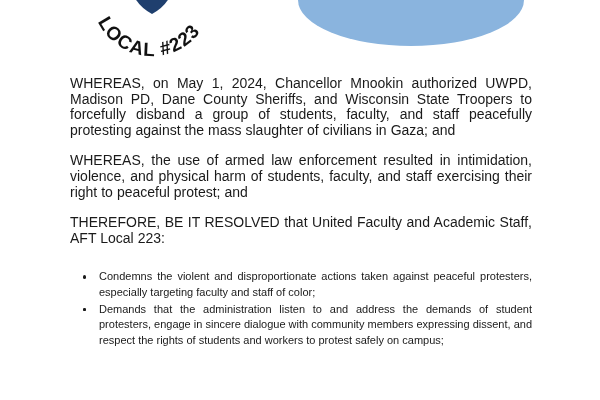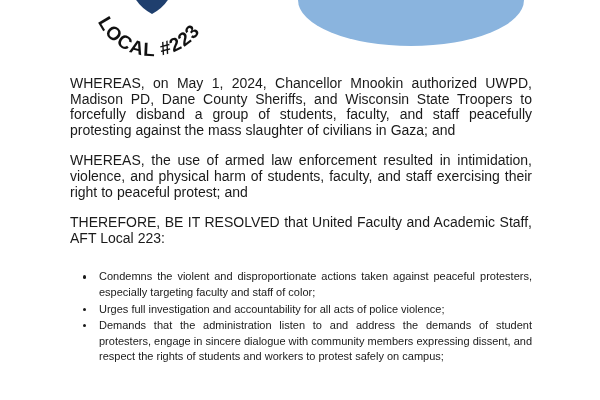--- a/index.html
+++ b/index.html
@@ -148,21 +148,20 @@
 
   <p class="clause resolve-lead">THEREFORE, BE IT RESOLVED that United Faculty and Academic Staff, AFT Local 223:</p>
 
   <ul id="resolution-list">
     <li>
       <span class="bullet-dot"></span>
       <span>Condemns the violent and disproportionate actions taken against peaceful protesters, especially targeting faculty and staff of color;</span>
     </li>
     <li>
       <span class="bullet-dot"></span>
-      <span>Urges full investigation and accountability for all acts of police violence;</span>
     </li>
     <li>
       <span class="bullet-dot"></span>
       <span>Demands that the administration listen to and address the demands of student protesters, engage in sincere dialogue with community members expressing dissent, and respect the rights of students and workers to protest safely on campus;</span>
     </li>
 
   </ul>
 </div>
 
 </body></html>

